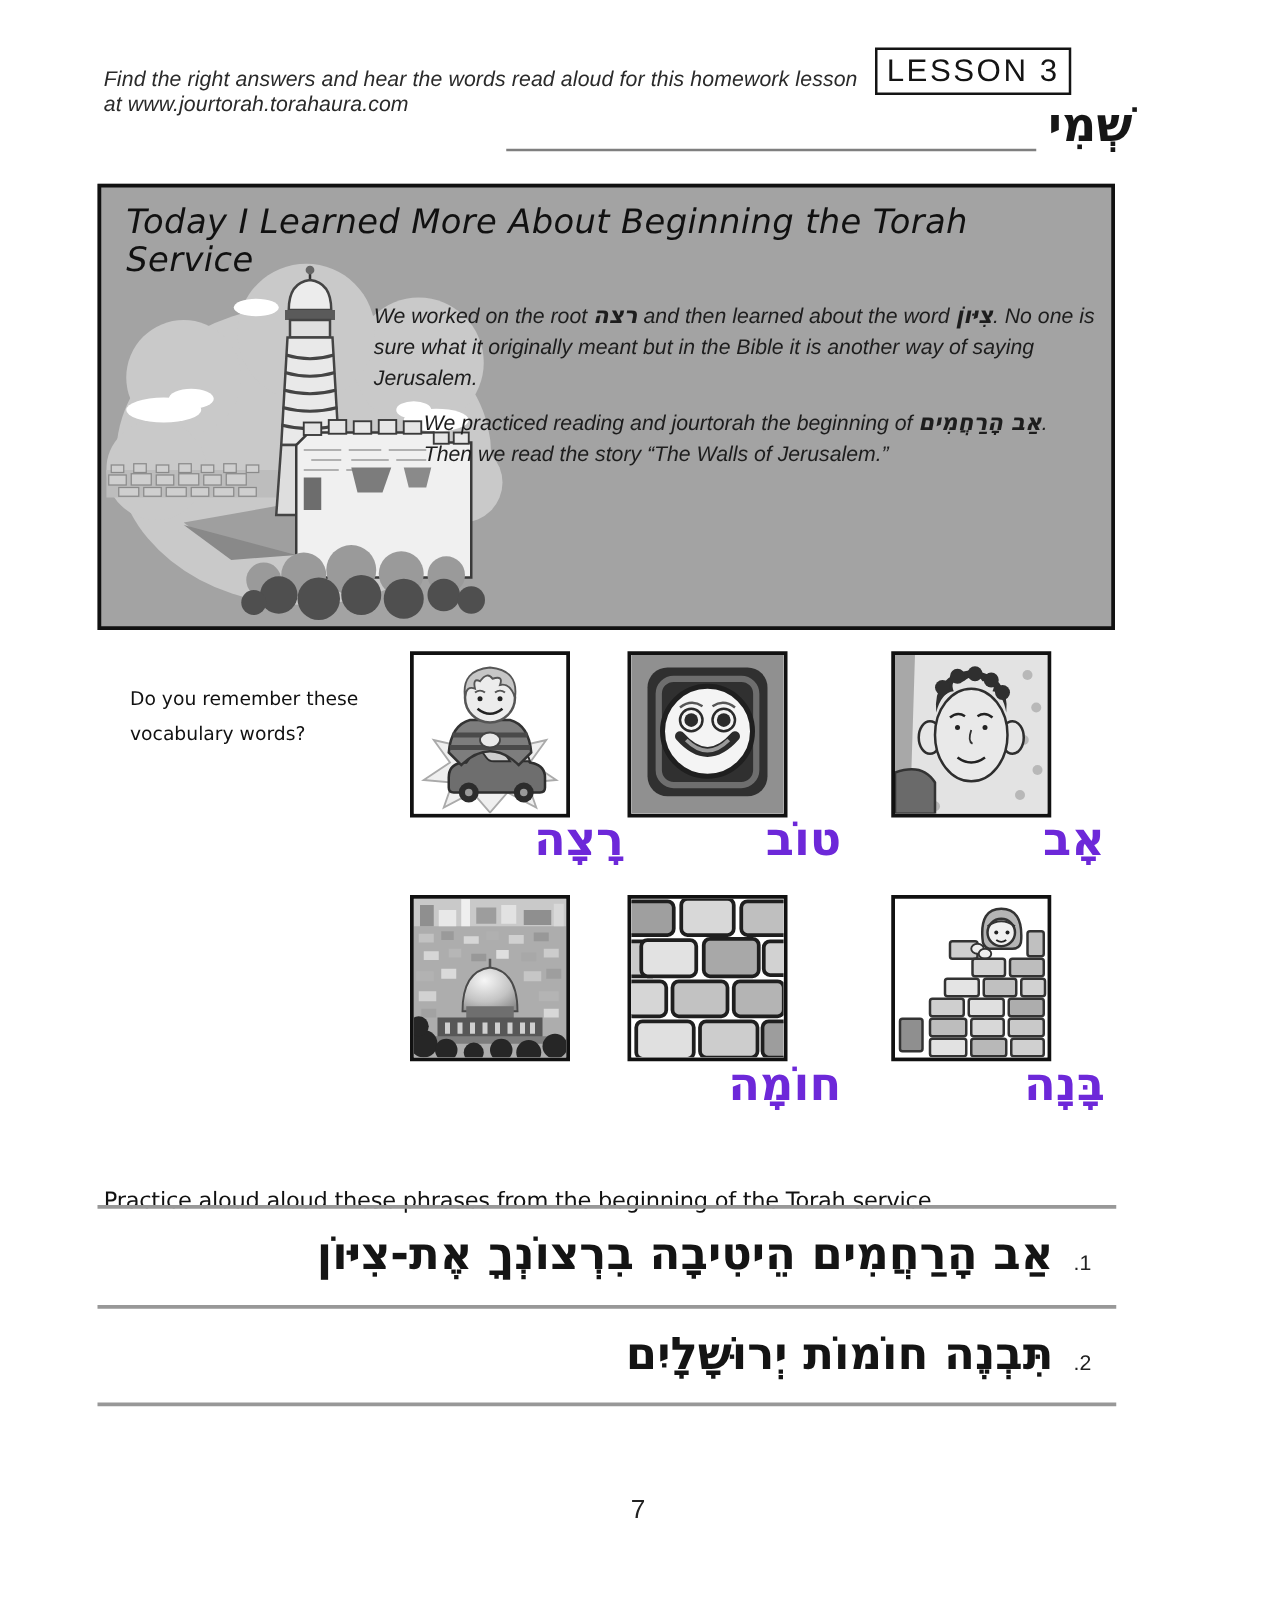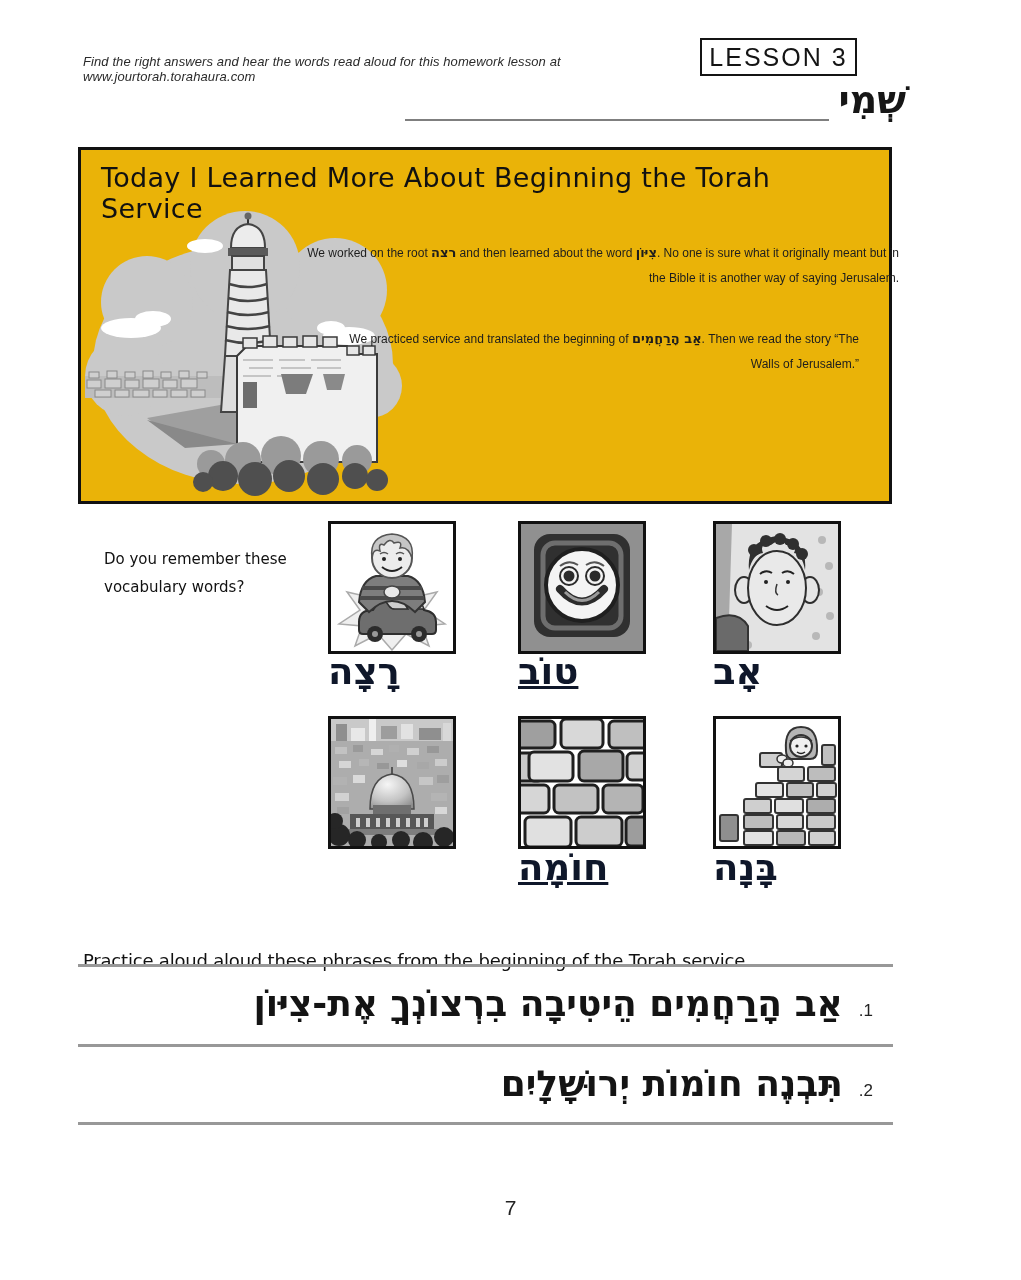--- a/index.html
+++ b/index.html
@@ -5,73 +5,73 @@
   * { margin:0; padding:0; box-sizing:border-box; }
   html,body { background:#e8e8e8; }
   .page {
     position:relative; width:1021px; height:1280px; background:#ffffff;
     font-family:"Liberation Sans", sans-serif; color:#1a1a1a; overflow:hidden;
     margin:0 auto;
   }
   
   .hint {
     position:absolute; left:83px; top:54px; width:620px;
-    font-size:13px; font-style:italic; color:#2a2a2a; letter-spacing:0.1px;
+    font-size:17px; font-style:italic; color:#2a2a2a; letter-spacing:0.1px;
   }
   .lesson-badge {
     position:absolute; left:700px; top:38px; width:157px; height:38px;
     border:2.5px solid #141414; display:flex; align-items:center; justify-content:center;
   }
   .lesson-badge span { font-size:25px; letter-spacing:2px; color:#141414; }
   .name-hebrew {
     position:absolute; left:826px; top:76px; width:80px; text-align:right;
     font-family:"DejaVu Sans", sans-serif; font-weight:bold; font-size:38px; color:#161616;
     direction:rtl; line-height:1.3;
   }
   .name-line {
     position:absolute; left:405px; top:119px; width:424px; height:0;
     border-bottom:2.5px solid #7f7f7f;
   }
   
   .lesson-box {
     position:absolute; left:78px; top:147px; width:814px; height:357px;
-    border:3px solid #111; background:#eab308;
+    border:3px solid #111; background:#a3a3a3;font-style:italic;
   }
   .lesson-title {
     position:absolute; left:20px; top:12px; width:770px;
     font-size:27px; color:#111; letter-spacing:0.3px;
     font-family:"DejaVu Sans", cursive, sans-serif;
   }
   .lesson-illustration { position:absolute; left:4px; top:56px; }
   .lesson-p {
-    position:absolute; text-align:right; font-size:12px; line-height:25px; color:#1d1d1d;
+    position:absolute; text-align:left; font-size:17px; line-height:25px; color:#1d1d1d;
   }
   .lesson-p1 { left:218px; top:90px; width:600px; }
   .lesson-p2 { left:258px; top:176px; width:520px; }
   .heb-inline {
     font-family:"DejaVu Sans", sans-serif; font-weight:bold; font-size:1.08em;
     unicode-bidi:embed;
   }
   
   .vocab-prompt {
     position:absolute; left:104px; top:545px; width:240px;
     font-size:15px; line-height:28px; color:#111;
     font-family:"DejaVu Sans", cursive, sans-serif;
   }
   .vocab-img {
     position:absolute; width:128px; height:133px; border:3px solid #111;
     background:#fff; overflow:hidden;
   }
   .vocab-img svg { display:block; }
   .vocab-word {
-    position:absolute; width:128px; text-align:left; white-space:nowrap;
-    font-family:"DejaVu Sans", sans-serif; font-weight:bold; font-size:37px; color:#0f172a;
-    direction:rtl; line-height:1.3; overflow:visible;
-  }
-  .c1 { left:328px; } .c2 { left:518px;text-decoration:underline; } .c3 { left:713px; }
+    position:absolute; width:128px; text-align:right; white-space:nowrap;
+    font-family:"DejaVu Sans", sans-serif; font-weight:bold; font-size:37px; color:#6d28d9;
+    direction:rtl; line-height:1.3; overflow:visible;margin-left:43px;
+  }
+  .c1 { left:328px; } .c2 { left:502px; } .c3 { left:713px; }
   .r1img { top:521px; } .r1word { top:648px; }
   .r2img { top:716px; } .r2word { top:844px; }
   
   .practice-instruction {
     position:absolute; left:83px; top:950px; width:820px;
     font-size:18px; color:#111; letter-spacing:-0.2px;
     font-family:"DejaVu Sans", cursive, sans-serif;
   }
   .divider { position:absolute; left:78px; width:815px; height:2.5px; background:#989898; }
   .d1 { top:964px; } .d2 { top:1044px; } .d3 { top:1122px; }
@@ -204,21 +204,21 @@
         <circle cx="270" cy="270" r="13"></circle>
           <circle cx="292" cy="274" r="11"></circle>
         <circle cx="118" cy="276" r="10"></circle>
       </g>
     </svg>
 
     <div class="lesson-p lesson-p1">
       <span>We worked on the root </span><span class="heb-inline">רצה</span><span> and then learned about the word </span><span class="heb-inline">צִיּוֹן</span><span>. No one is sure what it originally meant but in the Bible it is another way of saying Jerusalem.</span>
     </div>
     <div class="lesson-p lesson-p2">
-      <span>We practiced service and translated the beginning of </span><span class="heb-inline">אַב הָרַחֲמִים</span><span>. Then we read the story “The Walls of Jerusalem.”</span>
+      <span>We practiced reading and jourtorah the beginning of </span><span class="heb-inline">אַב הָרַחֲמִים</span><span>. Then we read the story “The Walls of Jerusalem.”</span>
     </div>
   </div>
 
   <div class="vocab-prompt">Do you remember these vocabulary words?</div>
 
   <div class="vocab-img c1 r1img">
     <svg width="122" height="127" viewBox="0 0 122 127">
       <rect width="122" height="127" fill="#ffffff"></rect>
       <polygon points="61,60 80,74 106,68 93,86 114,100 91,102 98,122 75,110 61,126 47,110 24,122 31,102 8,100 29,86 16,68 42,74" fill="#efefef" stroke="#aaaaaa" stroke-width="1.5"></polygon>
       <path d="M28,98 q0,-12 14,-12 l8,-11 q4,-4 12,-4 l13,0 q8,0 12,6 l6,9 q12,2 12,12 l0,8 q0,4 -4,4 l-69,0 q-4,0 -4,-4 Z" fill="#6e6e6e" stroke="#2e2e2e" stroke-width="2"></path>

